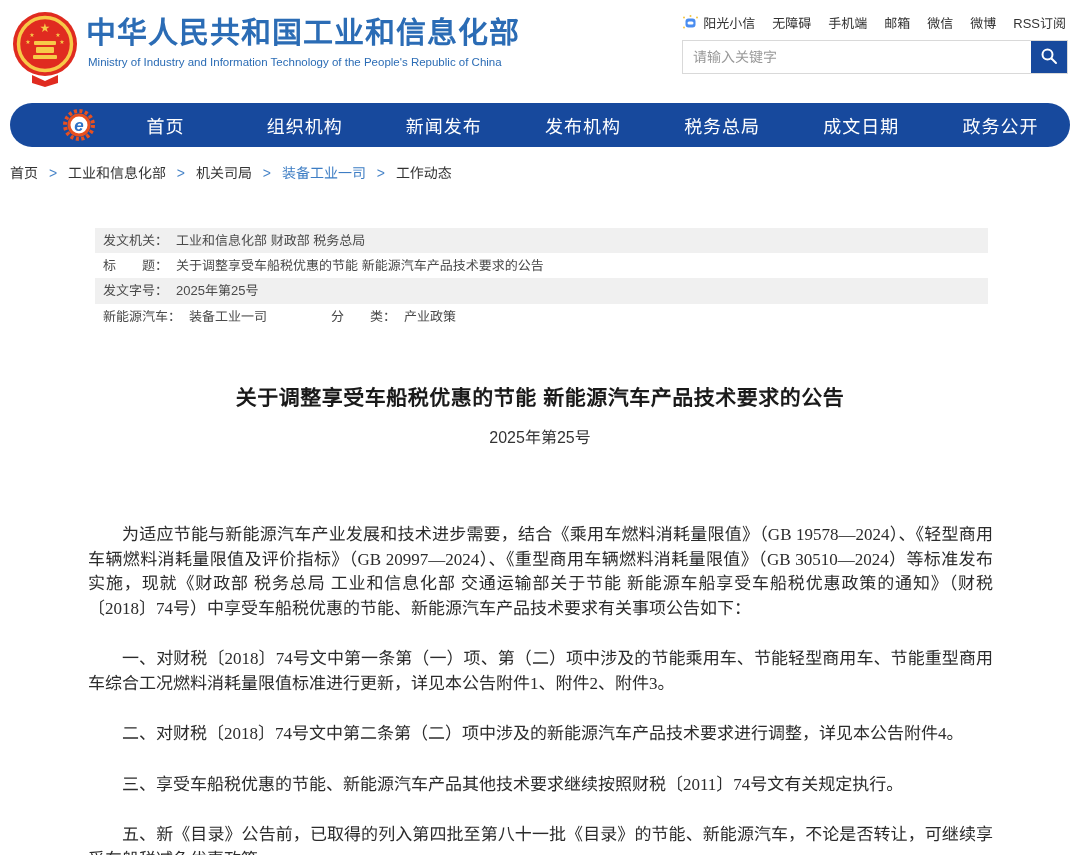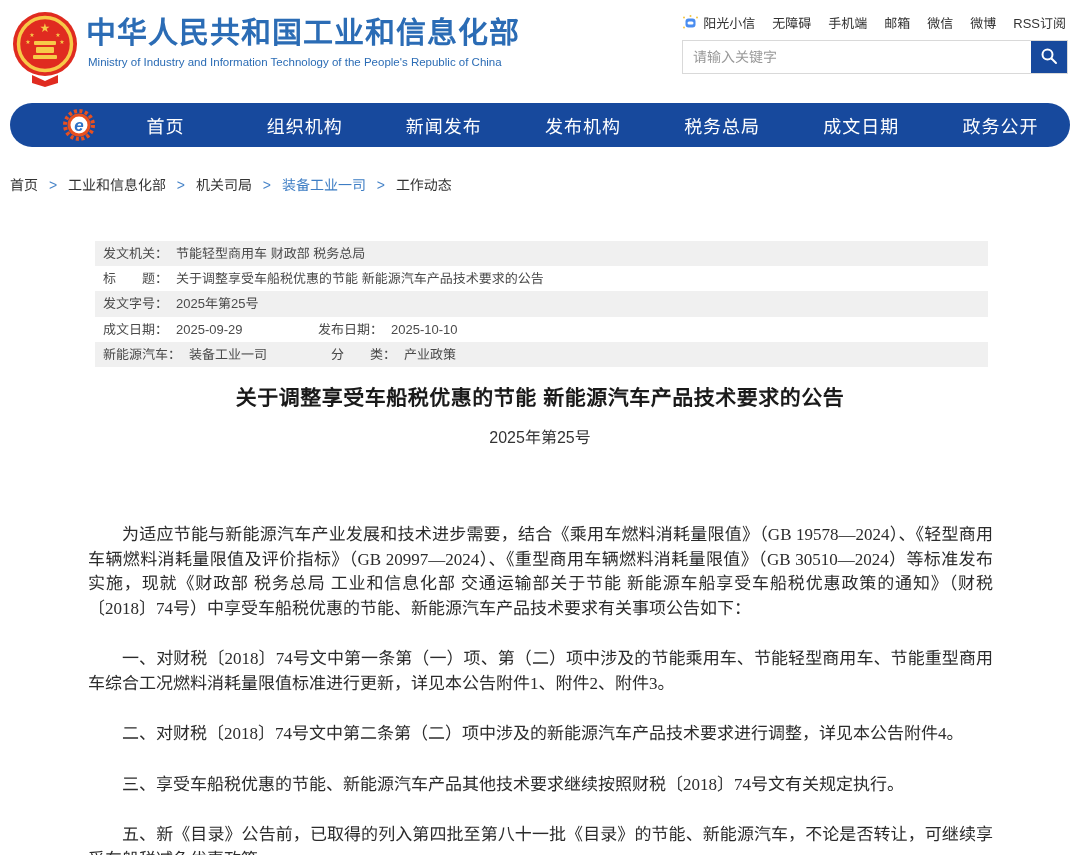--- a/index.html
+++ b/index.html
@@ -55,29 +55,29 @@
     display:flex; align-items:center;
   }
   .nav-logo { margin-left:52px; width:34px; height:34px; flex:none; }
   .nav-items { flex:1; display:flex; align-items:center; }
   .nav-item {
     flex:1; text-align:center; color:#fff; font-size:18px; letter-spacing:1px;
   }
 
   
   .breadcrumb {
-    position:absolute; top:174px; left:10px;
+    position:absolute; top:162px; left:10px;
     font-size:14px; color:#333; white-space:nowrap;
   }
   .bc-sep { color:#4a86c9; margin:0 7px; }
   .bc-item.active .bc-link { color:#3d7dc4; }
 
   
   .meta-table {
-    position:absolute; top:241px; left:95px; width:893px;
+    position:absolute; top:228px; left:95px; width:893px;
     font-size:13px; color:#4a4a4a;
   }
   .meta-table > div { height:25.2px; line-height:25.2px; padding-left:8px; display:flex; }
   .meta-table > div:nth-of-type(odd) { background:#f0f0f0; }
   .meta-label { white-space:pre; margin-right:8px; flex:none; }
   .meta-value { white-space:pre; }
   .meta-row.two-col .v1 { width:142px; flex:none; }
 
   
   .doc-title {
@@ -232,64 +232,58 @@
     <span class="bc-item">
       <a class="bc-link">工作动态</a>
       <span class="bc-sep"></span>
     </span>
   </div>
 
 <section class="meta-table">
 
     <div class="meta-row">
       <span class="meta-label">发文机关：</span>
-      <span class="meta-value v1">节能轻型商用车 财政部 税务总局</span>
+      <span class="meta-value v1">工业和信息化部 财政部 税务总局</span>
       <span class="meta-label"></span>
       <span class="meta-value"></span>
     </div>
 
     <div class="meta-row">
       <span class="meta-label">标　　题：</span>
       <span class="meta-value v1">关于调整享受车船税优惠的节能 新能源汽车产品技术要求的公告</span>
       <span class="meta-label"></span>
       <span class="meta-value"></span>
     </div>
 
     <div class="meta-row">
       <span class="meta-label">发文字号：</span>
       <span class="meta-value v1">2025年第25号</span>
       <span class="meta-label"></span>
       <span class="meta-value"></span>
     </div>
 
-    <div class="meta-row two-col">
-      <span class="meta-label">成文日期：</span>
-      <span class="meta-value v1">2025-09-29</span>
-      <span class="meta-label">发布日期：</span>
-      <span class="meta-value">2025-10-10</span>
-    </div>
 
     <div class="meta-row two-col">
       <span class="meta-label">新能源汽车：</span>
       <span class="meta-value v1">装备工业一司</span>
       <span class="meta-label">分　　类：</span>
       <span class="meta-value">产业政策</span>
     </div>
   </section>
 
 <h1 class="doc-title">关于调整享受车船税优惠的节能 新能源汽车产品技术要求的公告</h1>
 <div class="doc-number">2025年第25号</div>
 
 <article class="doc-body">
 
     <p class="doc-para">为适应节能与新能源汽车产业发展和技术进步需要，结合《乘用车燃料消耗量限值》（GB 19578—2024）、《轻型商用车辆燃料消耗量限值及评价指标》（GB 20997—2024）、《重型商用车辆燃料消耗量限值》（GB 30510—2024）等标准发布实施，现就《财政部 税务总局 工业和信息化部 交通运输部关于节能 新能源车船享受车船税优惠政策的通知》（财税〔2018〕74号）中享受车船税优惠的节能、新能源汽车产品技术要求有关事项公告如下：</p>
 
     <p class="doc-para">一、对财税〔2018〕74号文中第一条第（一）项、第（二）项中涉及的节能乘用车、节能轻型商用车、节能重型商用车综合工况燃料消耗量限值标准进行更新，详见本公告附件1、附件2、附件3。</p>
 
     <p class="doc-para">二、对财税〔2018〕74号文中第二条第（二）项中涉及的新能源汽车产品技术要求进行调整，详见本公告附件4。</p>
 
-    <p class="doc-para">三、享受车船税优惠的节能、新能源汽车产品其他技术要求继续按照财税〔2018〕74号文有关规定执行。</p>
+    <p class="doc-para">三、享受车船税优惠的节能、新能源汽车产品其他技术要求继续按照财税〔2011〕74号文有关规定执行。</p>
 
 
 
     <p class="doc-para">五、新《目录》公告前，已取得的列入第四批至第八十一批《目录》的节能、新能源汽车，不论是否转让，可继续享受车船税减免优惠政策。</p>
 
   </article>
 
 </body></html>

